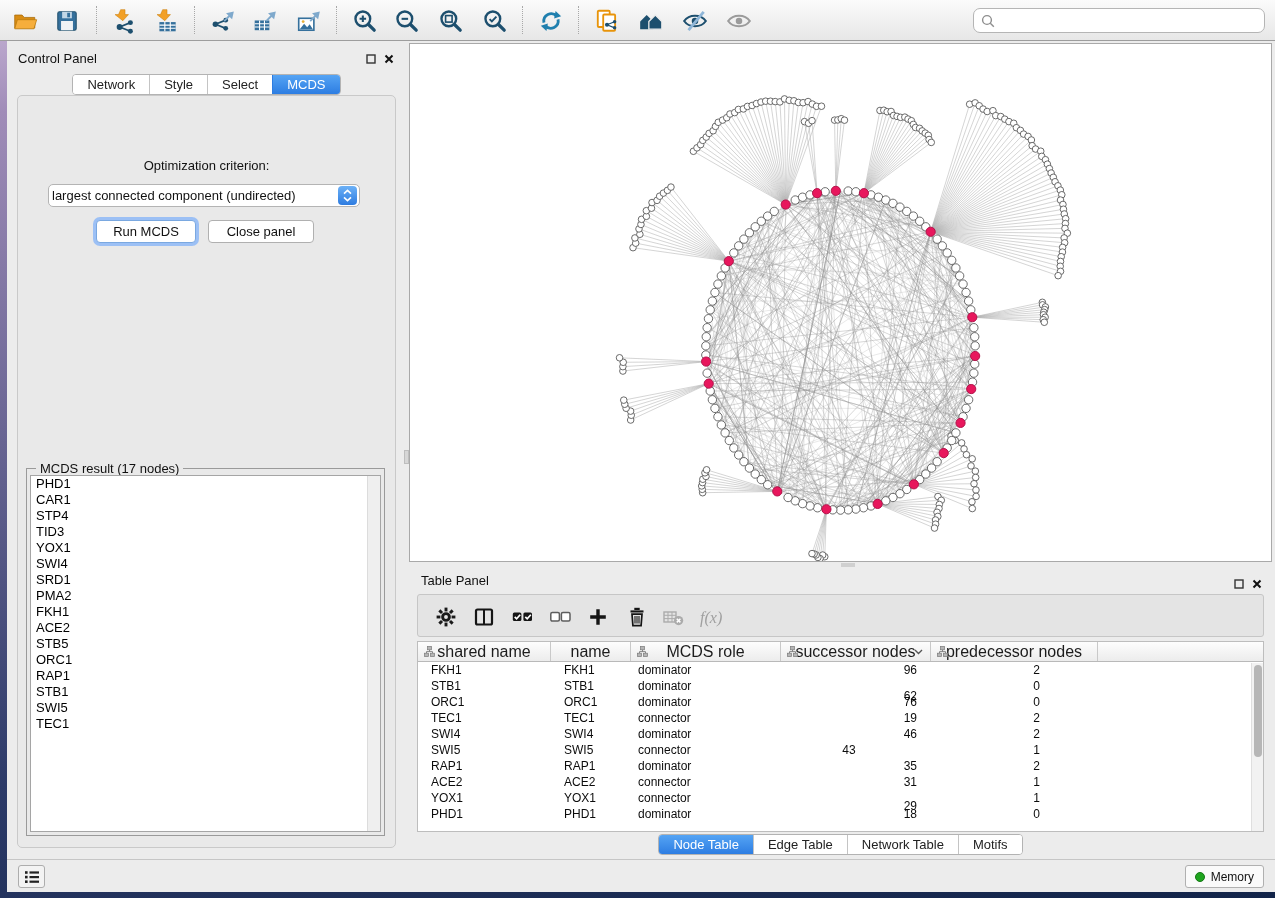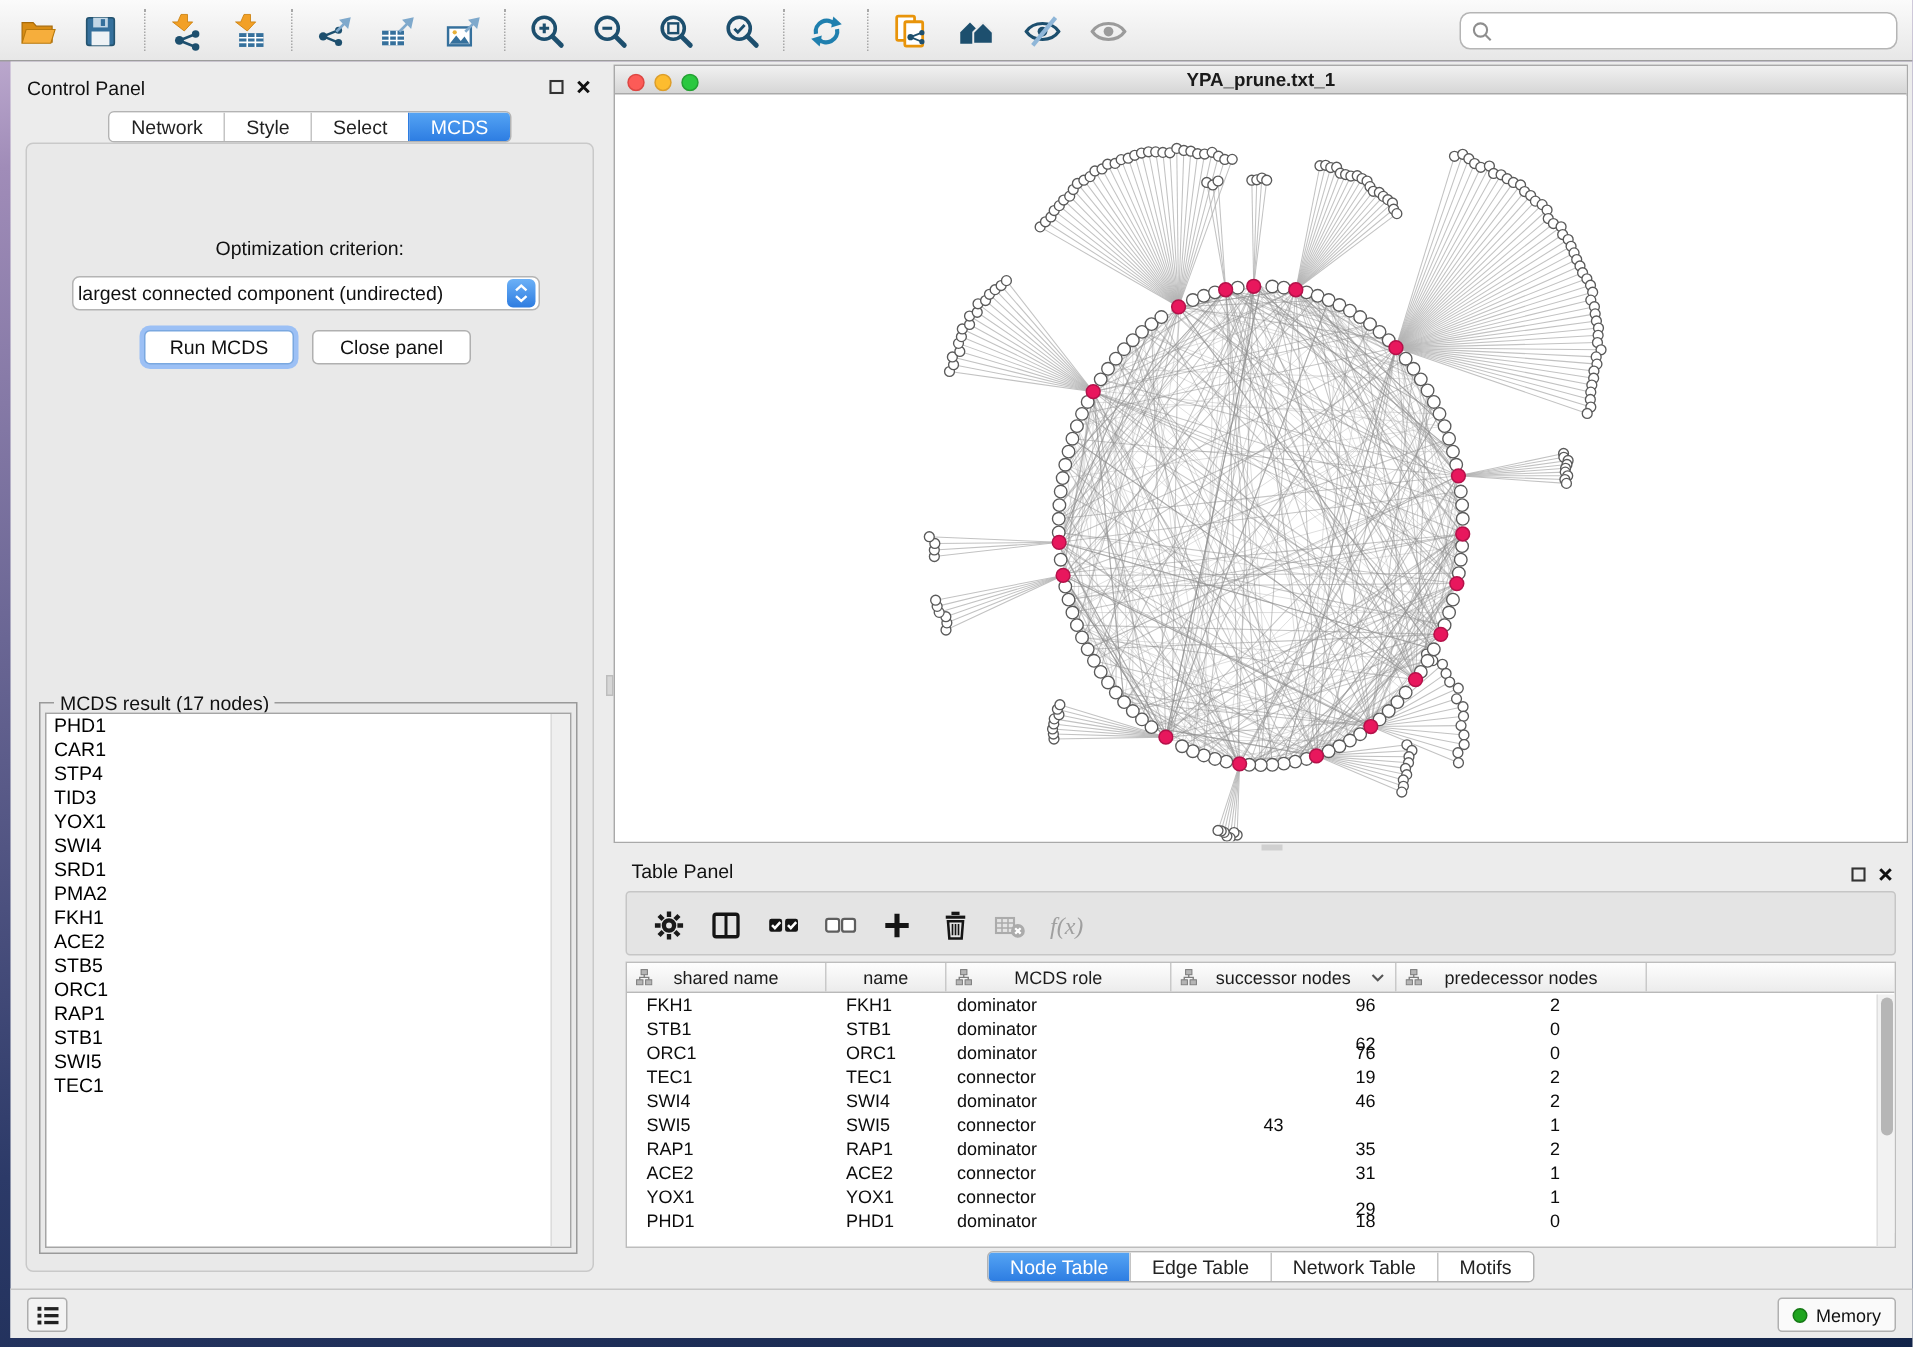--- a/index.html
+++ b/index.html
@@ -60,21 +60,21 @@
   #net-canvas { position:absolute; left:0; right:0; top:20px; bottom:0; background:#fff; overflow:hidden; }
   
   #table-panel { position:absolute; left:402px; top:527px; right:3px; height:288px; background:#ececec; }
   #tp-title { position:absolute; left:12px; top:5px; }
   #tp-toolbar { position:absolute; left:8px; right:8px; top:26px; height:43px; background:#e4e4e4;
      border:1px solid #c6c6c6; border-radius:3px; }
   .tpbtn { position:absolute; top:8px; width:28px; height:28px; display:flex; align-items:center; justify-content:center; }
   #tbl-wrap { position:absolute; left:8px; right:8px; top:73px; bottom:24px; background:#fff; border:1px solid #bdbdbd; overflow:hidden; }
   #tbl-head { display:flex; height:20px; background:linear-gradient(#fdfdfd,#ececec); border-bottom:1px solid #b9b9b9; }
   .th { position:relative; border-right:1px solid #c9c9c9; display:flex; align-items:center; justify-content:center;
-     font-size:12px; color:#1c1c1c; flex:0 0 auto;text-align:right; }
+     font-size:16px; color:#1c1c1c; flex:0 0 auto;text-align:right; }
   .th .tree { position:absolute; left:6px; top:4px; }
   .th .sort { position:absolute; right:7px; top:7px; }
   .tr { display:flex; height:16px; align-items:center; background:#fff; }
   .td { flex:0 0 auto; font-size:12px; color:#0c0c0c; white-space:nowrap; overflow:hidden; }
   #tbl-scroll { position:absolute; right:0; top:21px; bottom:0; width:12px; background:#f2f2f2; border-left:1px solid #dfdfdf; }
   #tbl-thumb { position:absolute; left:1.5px; top:2px; width:8px; height:92px; background:#b6b6b6; border-radius:5px; }
   #bottom-tabs { position:absolute; left:0; right:0; top:266px; display:flex; justify-content:center; }
   
   #status-bar { position:absolute; left:0; right:0; bottom:0; height:33px; background:#ececec; border-top:1px solid #c6c6c6; }
   #list-btn { position:absolute; left:11px; top:5px; width:27px; height:23px; background:#f3f3f3;
@@ -276,30 +276,20 @@
           </div>
       </div>
     </div>
   </div>
 
   <div id="v-split">
       <div class="grip"></div>
     </div>
 
   <div id="network-window">
-    <div id="net-titlebar">
-      <span id="net-lights">
-        <svg width="50" height="12">
-          <circle cx="6" cy="6" r="5.3" fill="#fc5b57" stroke="#dd4743"></circle>
-          <circle cx="24" cy="6" r="5.3" fill="#fdbc2f" stroke="#dd9e2a"></circle>
-          <circle cx="42" cy="6" r="5.3" fill="#2bc840" stroke="#24a233"></circle>
-        </svg>
-      </span>
-      <div id="net-title">YPA_prune.txt_1</div>
-    </div>
     <div id="net-canvas">
       <svg id="net-svg" width="100%" height="100%" viewBox="0 0 860 498" preserveAspectRatio="xMidYMid meet">
           <g>
             <line x1="350.6489909405161" y1="416.44271909999156" x2="475.366668084083" y2="437.69509818232393" stroke="#bcbcbc" stroke-width="0.6" opacity="0.55"></line>
             <line x1="318.56129391002554" y1="196.6890849813169" x2="314.3928809160355" y2="369.6235938622339" stroke="#bcbcbc" stroke-width="0.6" opacity="0.55"></line>
             <line x1="549.3984456847049" y1="212.3332282838922" x2="414.61115966477706" y2="445.95707765576805" stroke="#bcbcbc" stroke-width="0.6" opacity="0.55"></line>
             <line x1="563.6258946539259" y1="309.7703741237256" x2="338.71638846300743" y2="404.87858206022486" stroke="#bcbcbc" stroke-width="0.6" opacity="0.55"></line>
             <line x1="327.97380746217516" y1="182.22228256875434" x2="460.5770636024782" y2="442.84190671077334" stroke="#bcbcbc" stroke-width="0.6" opacity="0.55"></line>
             <line x1="564.9449460318056" y1="282.4310318730086" x2="338.7163884630073" y2="169.12141793977526" stroke="#bcbcbc" stroke-width="0.6" opacity="0.55"></line>
             <line x1="295.05505396819444" y1="291.56896812699136" x2="558.3926296998457" y2="336.44271909999156" stroke="#bcbcbc" stroke-width="0.6" opacity="0.55"></line>

